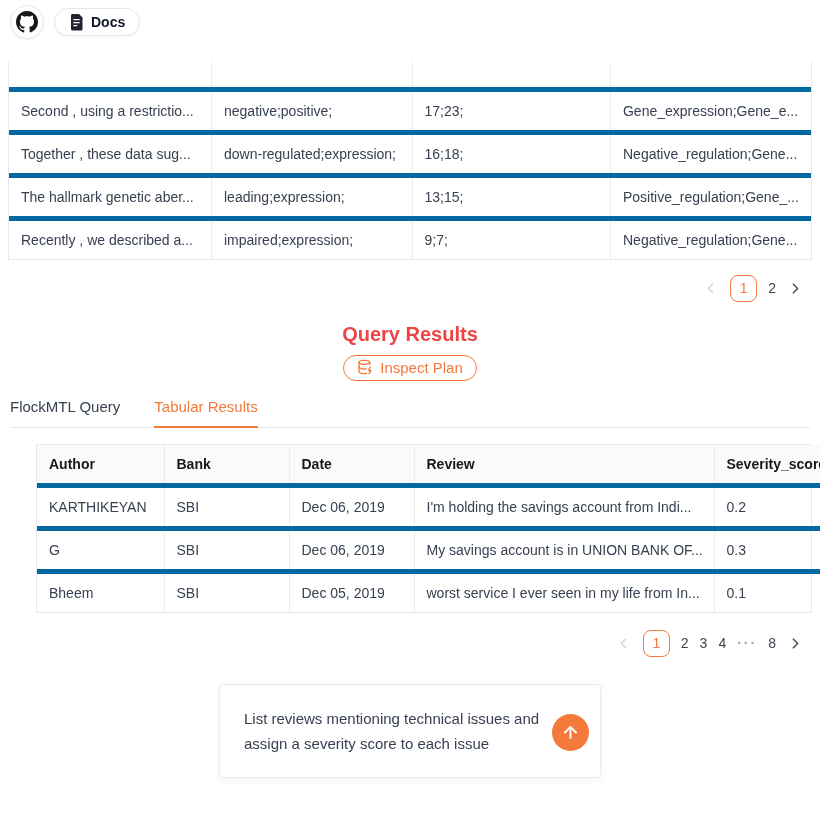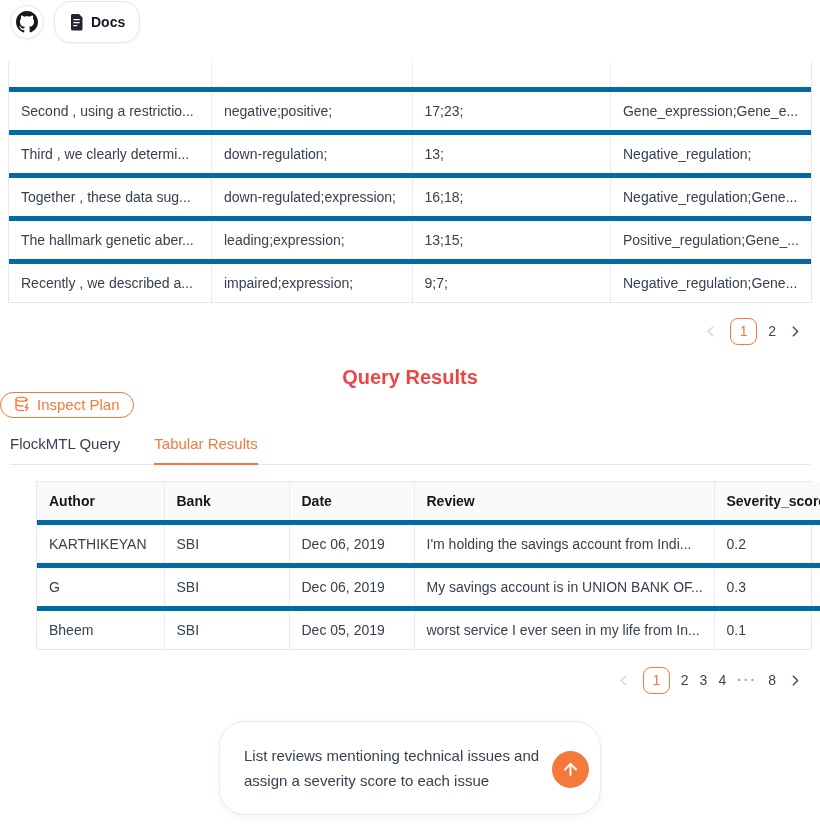--- a/index.html
+++ b/index.html
@@ -8,21 +8,21 @@
     width:820px; height:832px; background:#ffffff; overflow:hidden;
     font-family:"Liberation Sans", sans-serif; color:#111827;
   }
   
   .header { display:flex; justify-content:space-between; align-items:center; height:44px; padding:0 10px; }
   .brand { display:flex; align-items:center; gap:10px; cursor:pointer; }
   .brand-name { font-size:20px; font-weight:700; color:#0a0a0a; letter-spacing:.2px; }
   .hdr-right { display:flex; align-items:center; gap:10px; }
   .gh-btn { width:34px; height:34px; border-radius:50%; border:1px solid #e5e7eb; background:#fff;
     display:flex; align-items:center; justify-content:center; box-shadow:0 1px 2px rgba(0,0,0,.05); cursor:pointer; }
-  .docs-btn { display:flex; align-items:center; gap:7px; height:42px; padding:0 14px; border-radius:17px;
+  .docs-btn { display:flex; align-items:center; gap:7px; height:28px; padding:0 14px; border-radius:17px;
     border:1px solid #e5e7eb; background:#fff; font-weight:700; font-size:14px; color:#111827;
     box-shadow:0 1px 2px rgba(0,0,0,.05); cursor:pointer; font-family:inherit; }
   
   .tbl-wrap { margin:0 8px; border:1px solid #e6e8ec; background:#fff; }
   .tbl-wrap.cut { border-top:none; margin-top:18px; }
   table { width:100%; border-collapse:collapse; table-layout:fixed; font-size:14px; color:#374151; }
   td, th { padding:10px 12px; border-right:1px solid #e9ebee; border-bottom:5px solid #0369a1;
     white-space:nowrap; overflow:hidden; text-align:left; line-height:18px; }
   td:last-child, th:last-child { border-right:none; }
   tbody tr:last-child td { border-bottom:none; }
@@ -31,31 +31,31 @@
   
   .pager { display:flex; justify-content:flex-end; align-items:center; gap:11px; margin:15px 16px 0 0;
     font-size:14px; color:#3f4551; }
   .pg-btn { background:none; border:none; padding:0; cursor:pointer; display:flex; align-items:center;
     font-family:inherit; font-size:14px; color:#3f4551; }
   .page-active { width:27px; height:27px; border:1px solid var(--accent); color:var(--accent);
     border-radius:8px; display:flex; align-items:center; justify-content:center; background:#fff; font-weight:500; }
   .dots { color:#9ca3af; letter-spacing:2px; font-weight:700; }
   
   .qr-title { text-align:center; font-size:20px; font-weight:700; margin-top:21px; color:#ef4444; }
-  .inspect-row { display:flex; justify-content:flex-start; margin-top:3px; }
+  .inspect-row { display:flex; justify-content:center; margin-top:9px; }
   .inspect-btn { display:inline-flex; align-items:center; gap:7px; border:1px solid var(--accent);
     color:var(--accent); border-radius:999px; padding:3px 13px 4px; font-size:15px; background:#fff;
     cursor:pointer; font-family:inherit; }
   .tabs { display:flex; gap:34px; margin:17px 10px 0; border-bottom:1px solid #e5e7eb; }
   .tab { padding:0 0 11px; font-size:15px; color:#374151; background:none; border:none; cursor:pointer;
     font-family:inherit; }
   .tab.active { color:var(--accent); border-bottom:2px solid var(--accent); margin-bottom:-1px; }
   .tbl2 { margin-top:16px;margin-left:36px; }
   
-  .chat { position:relative; width:382px; margin:27px auto 0; border:1px solid #e9ebef; border-radius:26px;
+  .chat { position:relative; width:382px; margin:27px auto 0; border:1px solid #e9ebef; border-radius:4px;
     padding:21px 78px 21px 24px; box-shadow:0 2px 8px rgba(0,0,0,.05); background:#fff; cursor:text; }
   .chat-text { font-size:15px; line-height:25px; color:#374151; width:296px; }
   .send-btn { position:absolute; right:11px; top:50%; transform:translateY(-46%); width:37px; height:37px;
     border-radius:50%; background:var(--accent); border:none; display:flex; align-items:center;
     justify-content:center; cursor:pointer; }
   :root { --accent:#f4793b; }
 </style>
 </head>
 <body>
 
@@ -97,26 +97,20 @@
           <td></td>
           <td></td>
       </tr>
       <tr>
         <td>Second , using a restrictio...</td>
         <td>negative;positive;</td>
         <td>17;23;</td>
         <td>Gene_expression;Gene_e...</td>
       </tr>
       <tr>
-        <td>Third , we clearly determi...</td>
-        <td>down-regulation;</td>
-        <td>13;</td>
-        <td>Negative_regulation;</td>
-      </tr>
-      <tr>
         <td>Together , these data sug...</td>
         <td>down-regulated;expression;</td>
         <td>16;18;</td>
         <td>Negative_regulation;Gene...</td>
       </tr>
       <tr>
         <td>The hallmark genetic aber...</td>
         <td>leading;expression;</td>
         <td>13;15;</td>
         <td>Positive_regulation;Gene_...</td>

